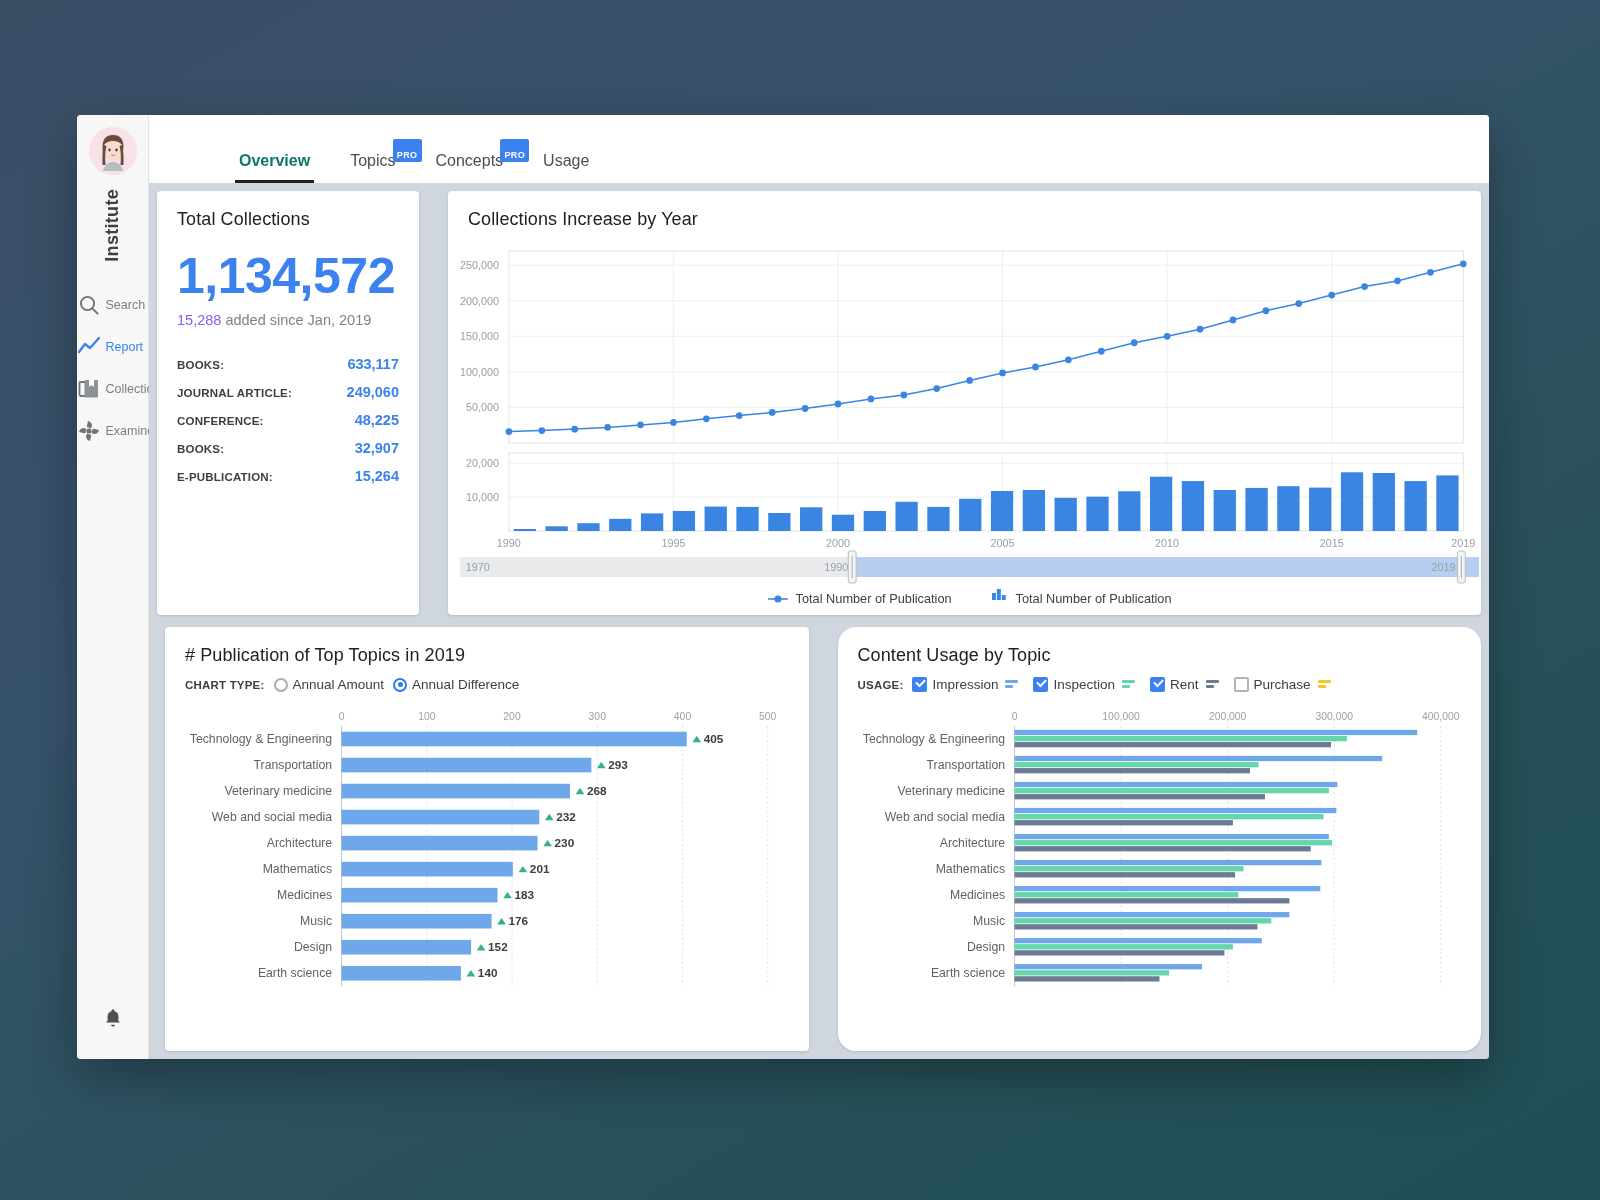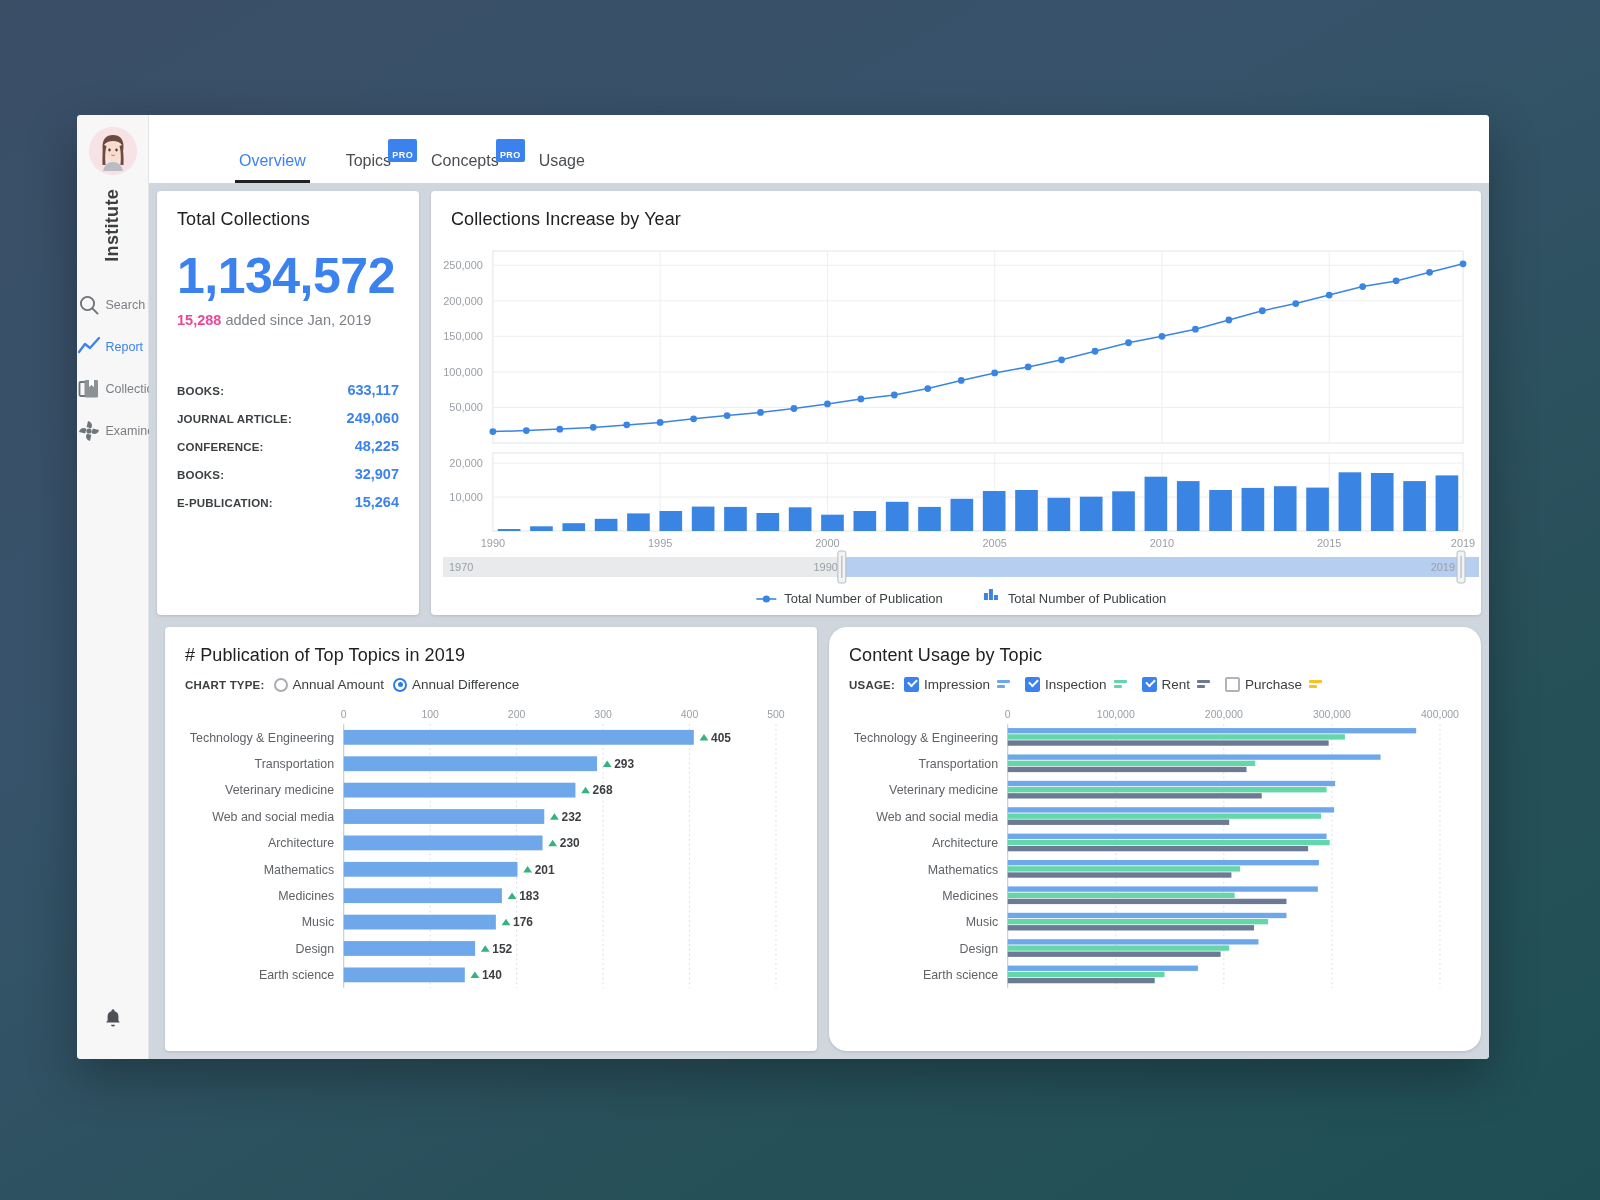--- a/index.html
+++ b/index.html
@@ -62,58 +62,58 @@
     display: flex; align-items: flex-end;
     padding-left: 90px; gap: 0;
     position: relative;
   }
   .tab {
     position: relative;
     font-size: 16px; color: #4a4e53;
     padding: 0 0 13px 0; margin-right: 40px;
     cursor: pointer; white-space: nowrap;
   }
-  .tab.active { color: #3b82f6; font-weight: normal; }
+  .tab.active { color: #0f766e; font-weight: bold; }
   .tab.active::after {
     content:""; position:absolute; left: -4px; right: -4px; bottom: 0;
     height: 3px; background: #202124;
   }
   .pro {
     position: absolute; top: -13px; right: -26px;
     background: #3b82ee; color: #fff;
     font-size: 9px; font-weight: bold; letter-spacing: .4px;
     padding: 12px 4px 2px 4px; border-radius: 2px; line-height: 1;
   }
 
   .board {
     flex: 1 1 auto; background: #cfd6dd;
     padding: 8px; display: flex; flex-direction: column; gap: 12px;
     min-height: 0;
   }
-  .row { display: flex; gap: 12px; }
+  .row { display: flex; gap: 29px; }
   .row-top { height: 424px; flex: 0 0 424px; }
   .row-bot { flex: 1 1 auto; min-height: 0; }
 
   .card {
     background: #fff; border-radius: 4px;
     box-shadow: 0 1px 3px rgba(0,0,0,.13);
     padding: 18px 20px 12px 20px;
     position: relative; overflow: hidden;
   }
   .card-title { font-size: 18px; color: #202124; letter-spacing: .1px; }
 
   
   .c-total { width: 262px; flex: 0 0 262px; }
   .bignum {
     margin-top: 20px; font-size: 50px; font-weight: bold;
     color: #3b82ee; letter-spacing: -.5px; line-height: 1.05;
   }
   .sub { margin-top: 9px; font-size: 14.5px; color: #7c8288; }
-  .sub b { color: #ec4899; font-weight: bold; }
-  .stats { margin-top: 48px; }
+  .sub b { color: #8b5cf6; font-weight: normal; }
+  .stats { margin-top: 22px; }
   .stat-row {
     display: flex; justify-content: space-between; align-items: baseline;
     padding: 6px 0;
   }
   .stat-k { font-size: 11.5px; font-weight: bold; color: #3c4043; letter-spacing: .2px; }
   .stat-v { font-size: 14.5px; font-weight: bold; color: #3b82ee; }
 
   
   .c-combo { flex: 1 1 auto; min-width: 0; }
   .combo-wrap { position: absolute; left: 0; right: 0; top: 52px; bottom: 0; }

